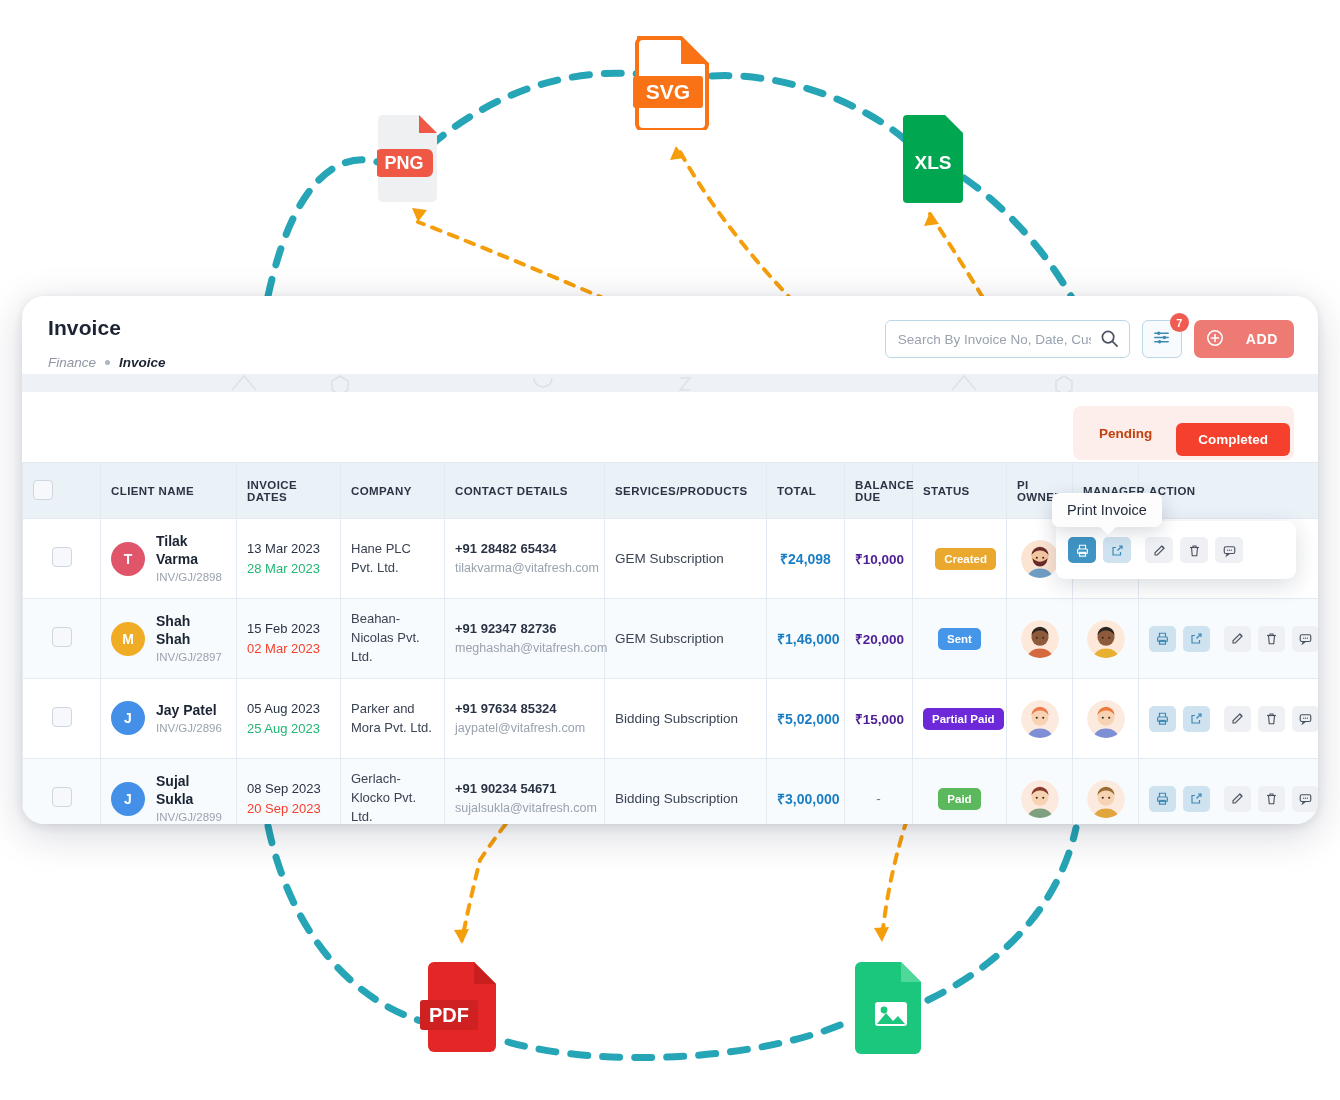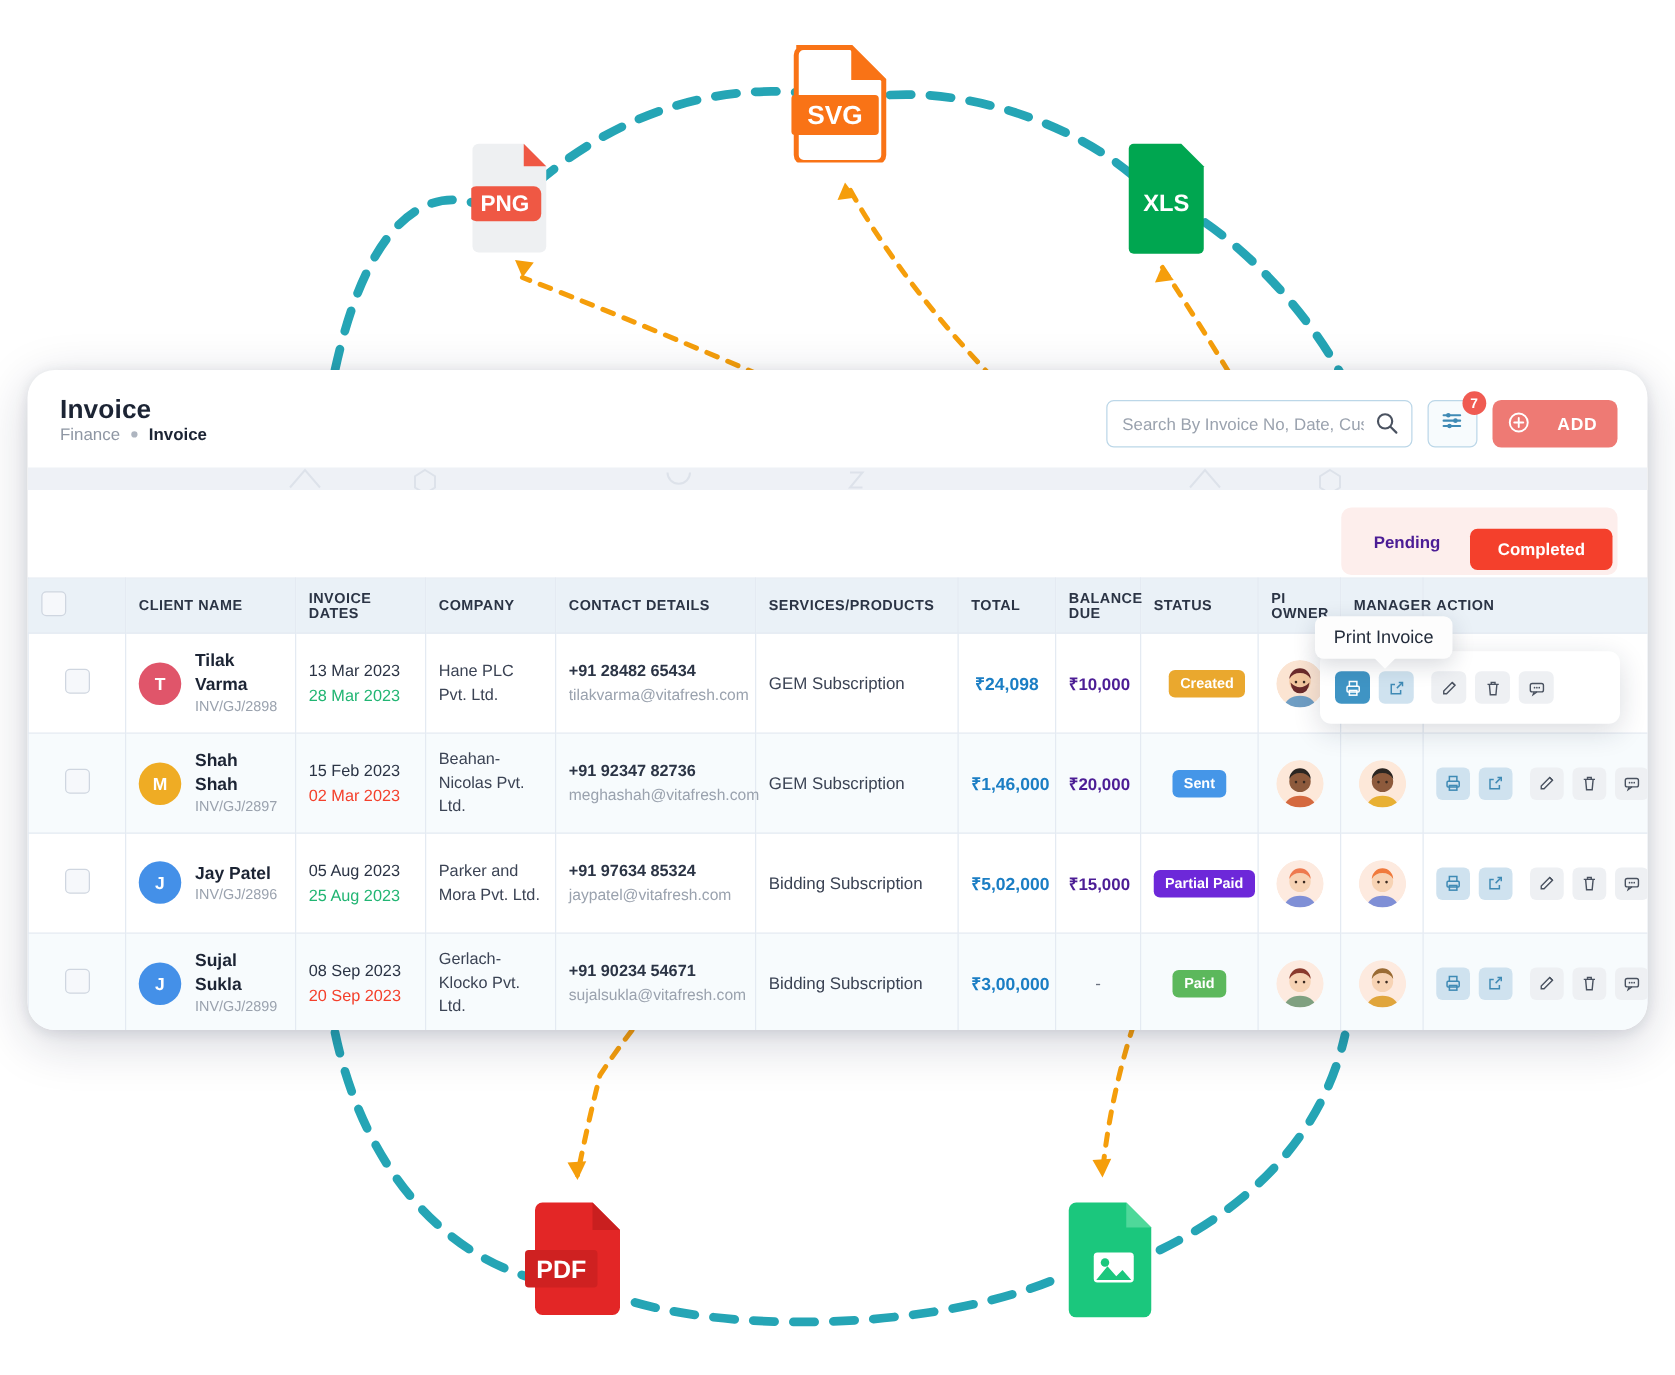--- a/index.html
+++ b/index.html
@@ -26,21 +26,21 @@
   
   .window {
     position:absolute; left:22px; top:296px; width:1296px; height:528px;
     background:#ffffff; border-radius:22px;
     box-shadow:0 10px 40px rgba(20,30,60,.18), 0 2px 10px rgba(20,30,60,.10);
     overflow:hidden;
   }
 
   .topbar { position:relative; height:78px; padding:20px 26px 0 26px; }
   .page-title { font-size:21px; font-weight:bold; color:#1c2434; letter-spacing:.1px; }
-  .crumbs { margin-top:0; display:flex; align-items:center; gap:9px; font-size:13.5px; }
+  .crumbs { margin-top:15px; display:flex; align-items:center; gap:9px; font-size:13.5px;font-style:italic; }
   .crumb-muted { color:#8e96a3; }
   .crumb-dot { width:5px; height:5px; border-radius:50%; background:#aeb5c0; display:inline-block; }
   .crumb-cur { color:#1c2434; font-weight:bold; }
 
   .topbar-right { position:absolute; right:24px; top:24px; display:flex; align-items:center; gap:12px; }
   .search-wrap { position:relative; }
   .search-input {
     width:245px; height:38px; border:1px solid #bcd7e8; border-radius:6px;
     padding:0 38px 0 12px; font-size:13.5px; color:#2b3445;
     font-family:"Liberation Sans", sans-serif; outline:none; background:#fff;
@@ -68,32 +68,32 @@
   .ghost-strip svg { position:absolute; left:0; top:-6px; }
 
   
   .toggle-row { height:70px; position:relative; }
   .toggle-group {
     position:absolute; right:24px; top:14px; background:#fdeeec; border-radius:8px;
     padding:4px; display:flex; gap:2px;
   }
   .toggle-btn {
     border:none; background:transparent; border-radius:6px; padding:9px 22px;
-    font-size:13.5px; font-weight:bold; color:#4c1d95; cursor:pointer;
+    font-size:13.5px; font-weight:bold; color:#c2410c; cursor:pointer;
     font-family:"Liberation Sans", sans-serif;
   }
   .toggle-btn.active { background:#f4402c; color:#ffffff;margin-top:13px; }
 
   
   .table-scroll { position:relative; }
   table.grid { width:1296px; border-collapse:collapse; table-layout:fixed; }
   table.grid th, table.grid td { border:1px solid #e4eaf2; vertical-align:middle; }
   table.grid thead th {
     background:#eaf1f7; color:#2b3445; font-size:11.5px; font-weight:bold;
-    letter-spacing:.4px; height:44px; padding:6px 10px; text-align:left;
+    letter-spacing:.4px; height:56px; padding:6px 10px; text-align:left;
   }
   th.c-check, td.c-check { width:78px; text-align:center; }
   th.c-client { width:136px; }
   th.c-dates  { width:104px; }
   th.c-company{ width:104px; }
   th.c-contact{ width:160px; }
   th.c-service{ width:162px; }
   th.c-total  { width:78px;  text-align:center; }
   th.c-bal    { width:68px;  text-align:center; }
   th.c-status { width:94px;  text-align:center; }

